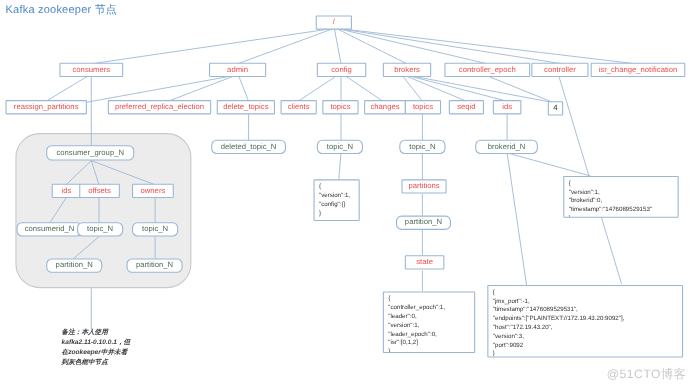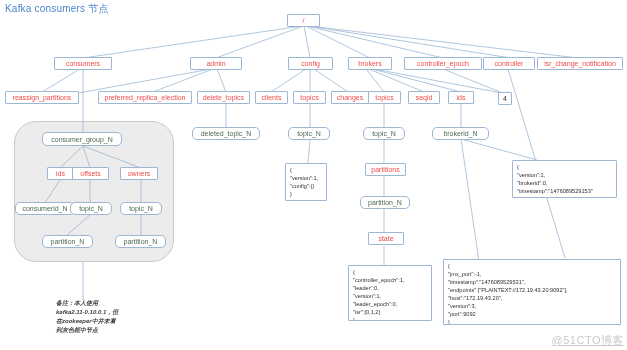--- a/index.html
+++ b/index.html
@@ -45,29 +45,28 @@
 
   .note{
     position:absolute;font-size:6px;line-height:1.5;color:#3b3b3b;
     font-style:italic;font-weight:bold;white-space:pre;
   }
 
   .watermark{
     position:absolute;right:3px;bottom:2px;
     font-size:11px;color:#c9c9c9;letter-spacing:.5px;
     white-space:nowrap;
-    text-decoration:underline;
   }
 </style>
 </head>
 <body>
 
 <div id="canvas">
 
-  <div class="title">Kafka consumers 节点</div>
+  <div class="title">Kafka zookeeper 节点</div>
 
   <div class="group-box" style="left:14px;top:121px;width:160px;height:141px;"></div>
 
   <svg id="edges" viewBox="0 0 627 350">
     <g stroke="#9bb7d4" stroke-width="0.8" fill="none">
 
       <path d="M302,26 L83,58"></path>
       <path d="M303,26 L216,58"></path>
       <path d="M304,26 L310,58"></path>
       <path d="M306,26 L370,58"></path>

